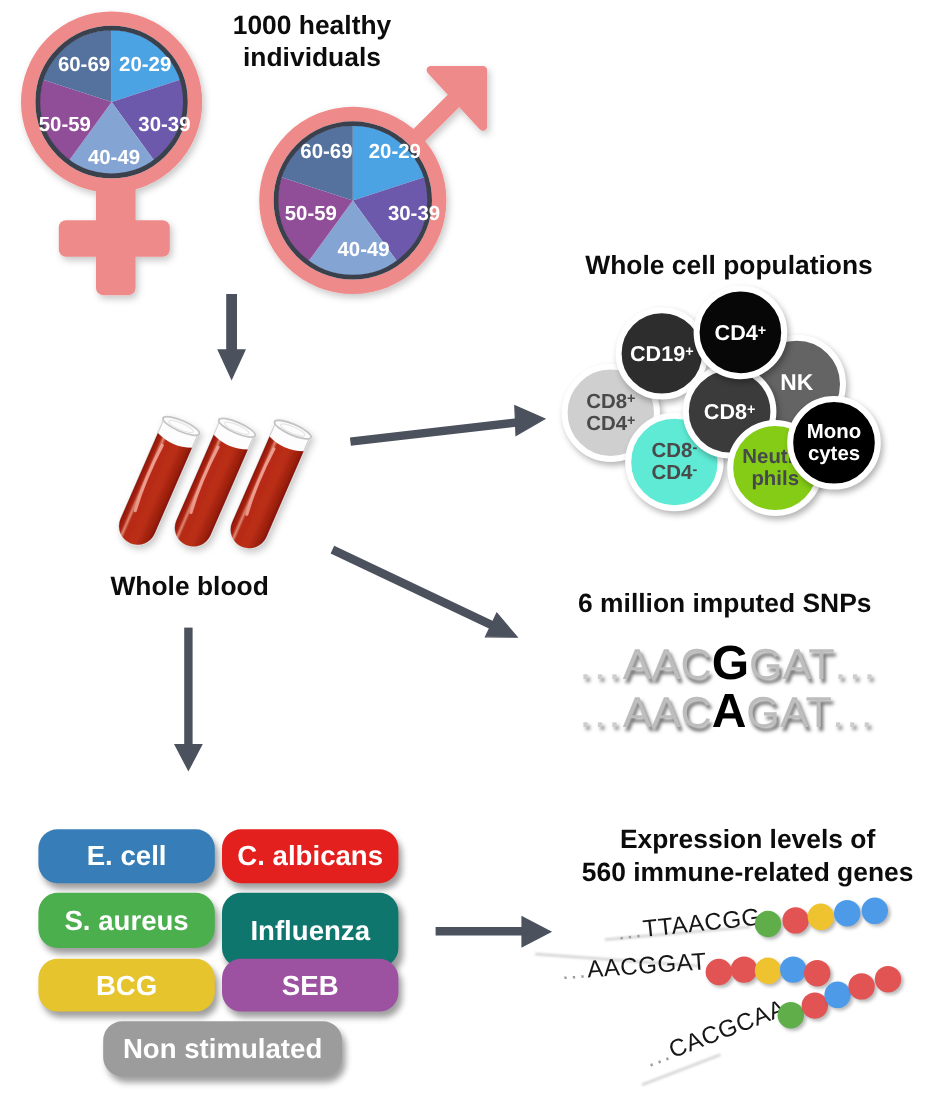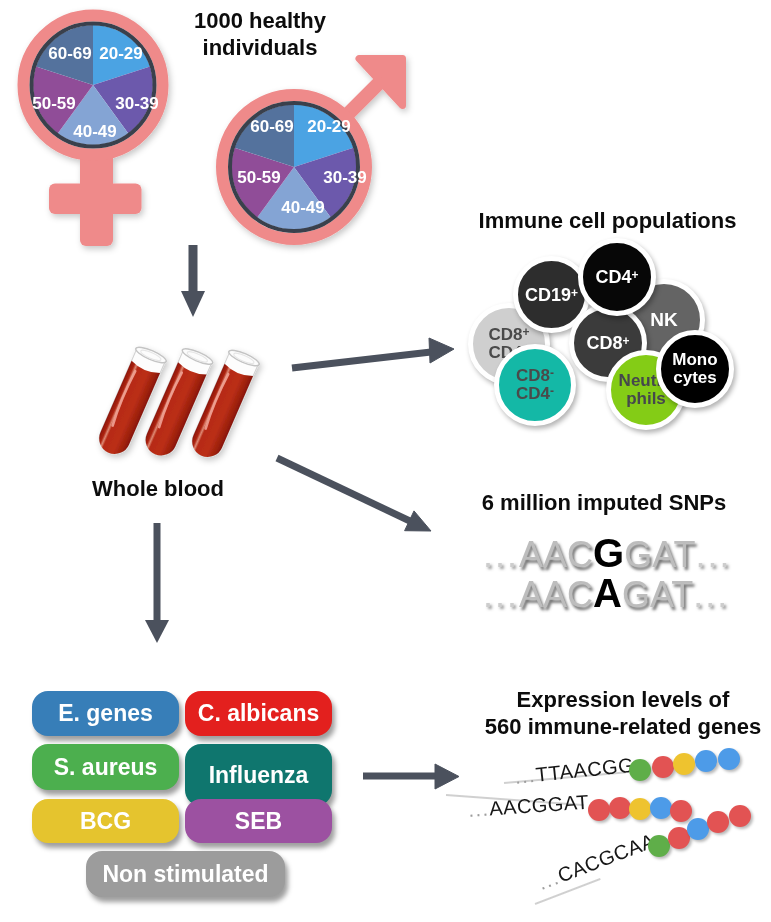--- a/index.html
+++ b/index.html
@@ -102,53 +102,53 @@
 
 <g filter="url(#soft)">
 <use href="#tube" transform="translate(151,355) rotate(23.5)"></use>
 <use href="#tube" transform="translate(197.5,356.5) rotate(23.5)"></use>
 <use href="#tube" transform="translate(244,358) rotate(23.5)"></use>
 </g>
 </svg>
 
 <div class="title" style="left:150px;top:7px;width:220px;font-size:22px">1000 healthy<br>individuals</div>
 <div class="title" style="left:48px;top:475px;width:220px;font-size:22px">Whole blood</div>
-<div class="title" style="left:455px;top:207px;width:305px;font-size:22px">Immune cell populations</div>
+<div class="title" style="left:455px;top:207px;width:305px;font-size:22px">Whole cell populations</div>
 <div class="title" style="left:454px;top:489px;width:300px;font-size:22px">6 million imputed SNPs</div>
 <div class="title" style="left:460px;top:686px;width:326px;font-size:22px">Expression levels of<br>560 immune-related genes</div>
 
 <div class="cell" style="left:468px;top:303px;width:72px;height:72px;background:#cfcfcf;color:#4a4a4a;font-size:17px;z-index:1">
       <span>CD8<sup>+</sup><br>CD4<sup>+</sup></span>
     </div>
 <div class="cell" style="left:513px;top:256px;width:67px;height:67px;background:#2d2d2d;color:#fff;font-size:18px;z-index:2">
       <span>CD19<sup>+</sup></span>
     </div>
 <div class="cell" style="left:623px;top:279px;width:72px;height:72px;background:#646464;color:#fff;font-size:19px;z-index:3">
       <span>NK</span>
     </div>
 <div class="cell" style="left:569px;top:304px;width:68px;height:68px;background:#3b3b3b;color:#fff;font-size:18px;z-index:5">
       <span>CD8<sup>+</sup></span>
     </div>
 <div class="cell" style="left:578px;top:238px;width:68px;height:68px;background:#070707;color:#fff;font-size:18px;z-index:8">
       <span>CD4<sup>+</sup></span>
     </div>
-<div class="cell" style="left:494px;top:344px;width:72px;height:72px;background:#14b8a6;color:#4a4a4a;font-size:17px;z-index:4">
+<div class="cell" style="left:521px;top:344px;width:72px;height:72px;background:#5eead4;color:#4a4a4a;font-size:17px;z-index:4">
       <span>CD8<sup>-</sup><br>CD4<sup>-</sup></span>
     </div>
 <div class="cell" style="left:606px;top:350px;width:70px;height:70px;background:#84cc16;color:#45484c;font-size:17px;z-index:6">
       <span>Neutro<br>phils</span>
     </div>
 <div class="cell" style="left:656px;top:330px;width:68px;height:68px;background:#000000;color:#fff;font-size:17px;z-index:7">
       <span>Mono<br>cytes</span>
     </div>
 
 <div class="snp" style="left:483px;top:531px"><span class="d">...</span>AAC<b>G</b>GAT<span class="d">...</span></div>
 <div class="snp" style="left:483px;top:571px"><span class="d">...</span>AAC<b>A</b>GAT<span class="d">...</span></div>
 
-<div class="box" style="left:32px;top:691px;width:147px;height:45px;background:#377eb8">E. genes</div>
+<div class="box" style="left:32px;top:691px;width:147px;height:45px;background:#377eb8">E. cell</div>
 <div class="box" style="left:185px;top:691px;width:147px;height:45px;background:#e3201e">C. albicans</div>
 <div class="box" style="left:32px;top:744px;width:147px;height:46px;background:#4caf4e">S. aureus</div>
 <div class="box" style="left:185px;top:744px;width:147px;height:62px;background:#0f766e">Influenza</div>
 <div class="box" style="left:32px;top:799px;width:147px;height:44px;background:#e5c42e">BCG</div>
 <div class="box" style="left:185px;top:799px;width:147px;height:44px;background:#9c51a1">SEB</div>
 <div class="box" style="left:86px;top:851px;width:199px;height:46px;background:#9c9c9c">Non stimulated</div>
 
 <div class="gline" style="left:504px;top:782px;width:122px;transform:rotate(-5deg)"></div>
 <div class="gline" style="left:446px;top:794px;width:138px;transform:rotate(4.2deg)"></div>
 <div class="gline" style="left:535px;top:903px;width:70px;transform:rotate(-21deg)"></div>

